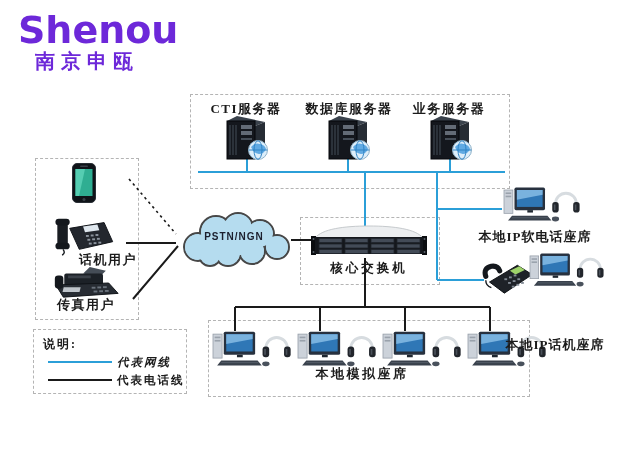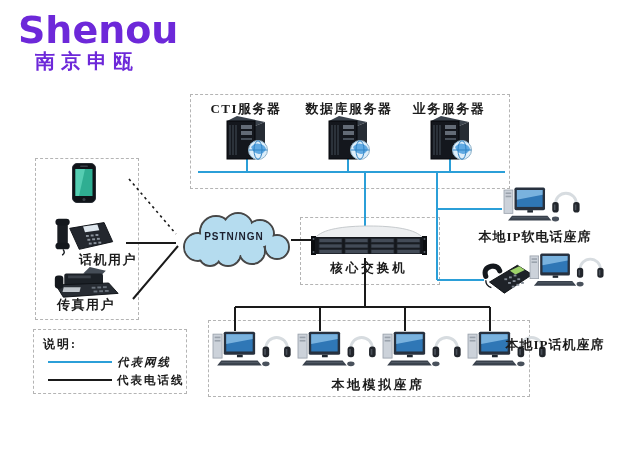--- a/index.html
+++ b/index.html
@@ -267,21 +267,21 @@
     </svg>
   <svg class="node" style="left:296px;top:330px;" width="80" height="38">
       <use href="#sym-ws"></use>
     </svg>
   <svg class="node" style="left:381px;top:330px;" width="80" height="38">
       <use href="#sym-ws"></use>
     </svg>
   <svg class="node" style="left:466px;top:330px;" width="80" height="38">
       <use href="#sym-ws"></use>
     </svg>
-  <div class="lbl" style="left:298px;top:365px;width:160px;letter-spacing:2.5px;margin-top:11px;">本地模拟座席</div>
+  <div class="lbl" style="left:282px;top:365px;width:160px;letter-spacing:2.5px;">本地模拟座席</div>
 
   <div class="legend-title" style="left:43px;top:336px;">说明:</div>
   <div class="legend-line network" style="left:48px;top:361px;"></div>
   <div class="legend-label" style="left:117px;top:355px;font-style:italic;">代表网线</div>
   <div class="legend-line phone" style="left:48px;top:379px;"></div>
   <div class="legend-label" style="left:117px;top:373px;">代表电话线</div>
 
 
 </div>
 

